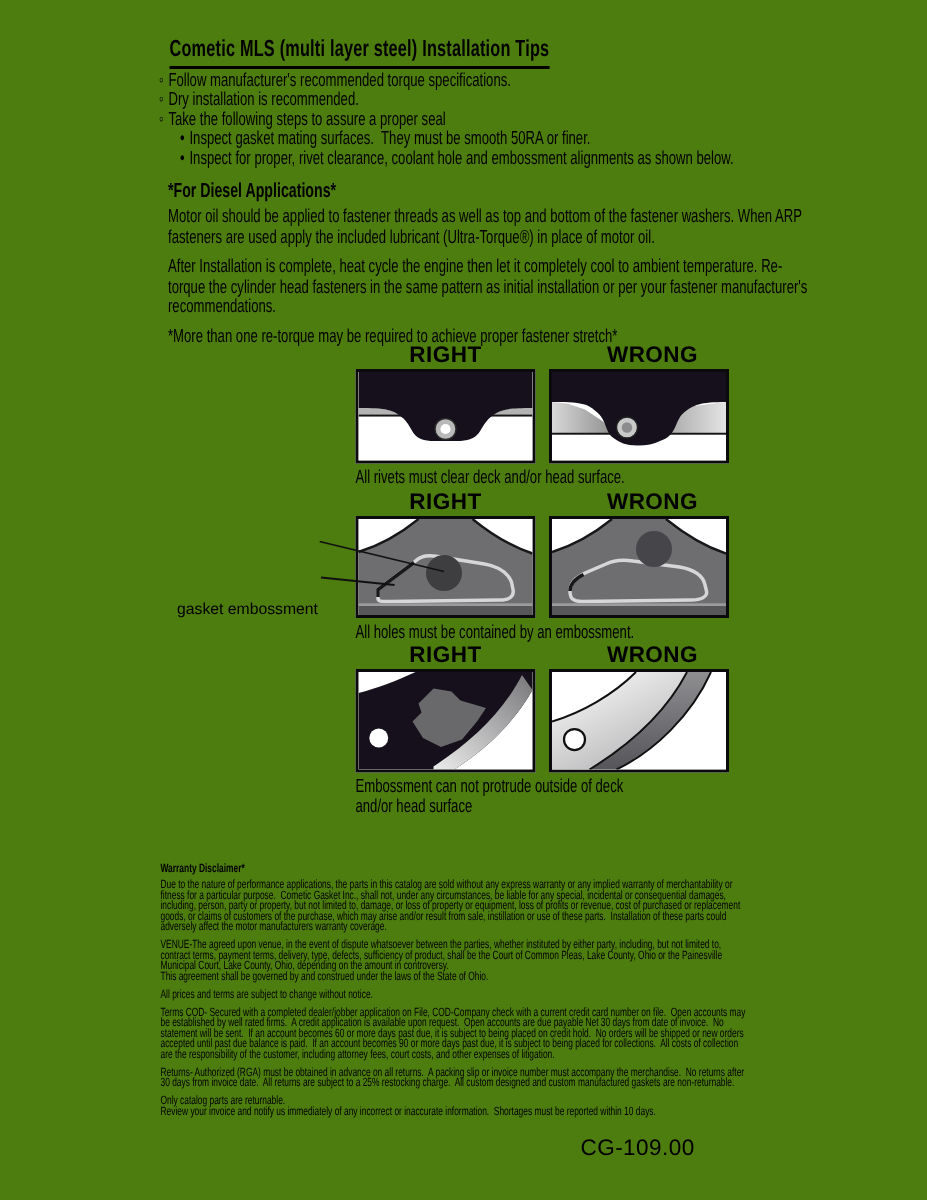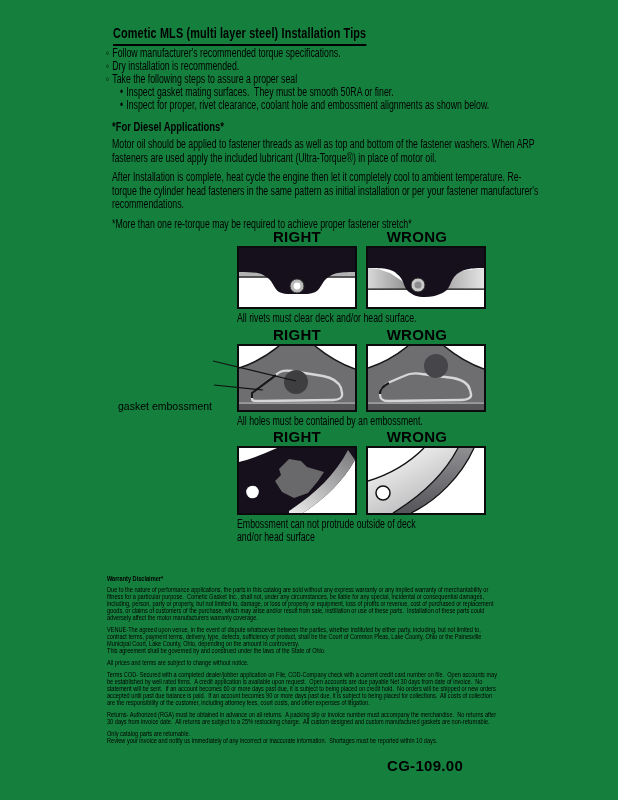--- a/index.html
+++ b/index.html
@@ -1,18 +1,18 @@
 <!DOCTYPE html>
 <html><head>
 <meta charset="utf-8">
 <style>
   html,body { margin:0; padding:0; background:#e8e8e8; }
   .page {
     position:relative; width:618px; height:800px; margin:0 auto;
-    background:#15803d; overflow:hidden;
+    background:#4d7c0f; overflow:hidden;
     font-family:"Liberation Sans", sans-serif; color:#000;
   }
   .cx { transform:scaleX(0.7); transform-origin:left top; }
 
   
   .title-wrap { position:absolute; left:113px; top:24px; white-space:nowrap; }
   .doc-title {
     display:inline-block; margin:0; font-size:15.5px; font-weight:bold;
     border-bottom:2px solid #000; padding-bottom:2px; letter-spacing:0.2px;
   }
@@ -23,42 +23,42 @@
   .brow .b { width:9px; flex:0 0 9px; }
   .brow.sub { margin-left:20px; }
 
   
   .diesel { position:absolute; left:112px; top:120px; width:620px; font-size:12.5px; line-height:13.5px; }
   .diesel h2 { margin:0 0 4px 0; font-size:13.5px; line-height:14px; }
   .diesel p { margin:0 0 6px 0; white-space:pre-wrap; }
 
   
   .fig { position:absolute; left:237px; width:260px; }
-  .labels { display:flex; gap:0; font-weight:bold; font-size:15px; line-height:16px; height:16px; }
+  .labels { display:flex; gap:18px; font-weight:bold; font-size:15px; line-height:16px; height:16px; }
   .labels span { width:120px; text-align:center; letter-spacing:0.3px; }
   .panels { display:flex; gap:9px; margin-top:1px; }
   .panel { width:120px; border:2px solid #0b0b0d; box-sizing:border-box; background:#fff; }
   .panel svg { display:block; width:100%; height:100%; }
   .h59 { height:63px; } .h64 { height:68px; } .h65 { height:69px; }
   .cap { margin-top:3px; font-size:12.5px; line-height:13px; white-space:nowrap; }
   .cap.wrap2 { white-space:normal; width:292px; }
 
   
   .anno { position:absolute; font-size:10.5px; line-height:10px; text-align:right; white-space:pre-line; }
   .anno1 { left:60px; top:346px; width:152px; }
   .anno2 { left:60px; top:401px; width:152px;text-align:right; }
   .leaders { position:absolute; left:213px; top:355px; width:90px; height:40px; z-index:5; }
 
   
   .disclaimer { position:absolute; left:107px; top:575px; width:560px; font-size:8px; line-height:7px; }
   .disclaimer h3 { margin:0 0 4px 0; font-size:8px; line-height:7px; }
   .disclaimer p { margin:0 0 5px 0; white-space:pre-wrap; }
 
   
-  .partno { position:absolute; left:387px; top:757px; font-size:15px; letter-spacing:0.3px;font-weight:bold; }
+  .partno { position:absolute; left:387px; top:757px; font-size:15px; letter-spacing:0.3px; }
 </style>
 </head>
 <body>
 
 <div class="page">
 
   <div class="title-wrap cx">
     <h1 class="doc-title">Cometic MLS (multi layer steel) Installation Tips</h1>
   </div>
 

